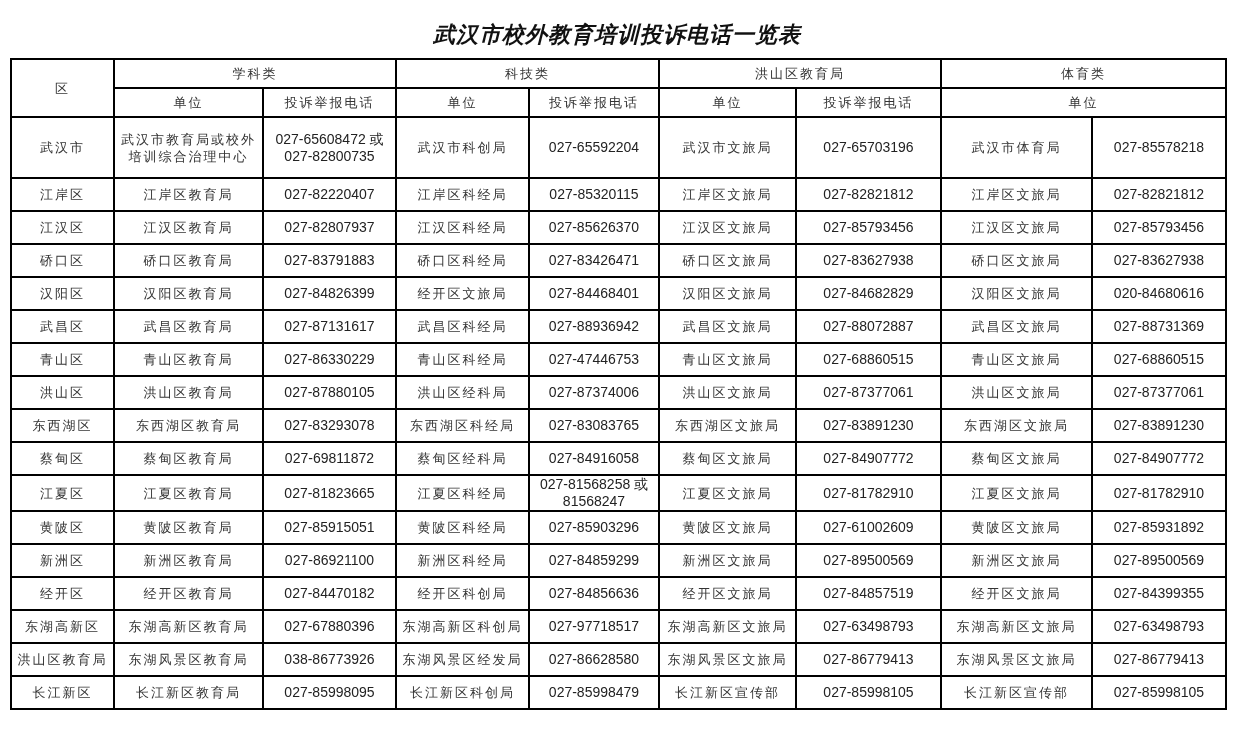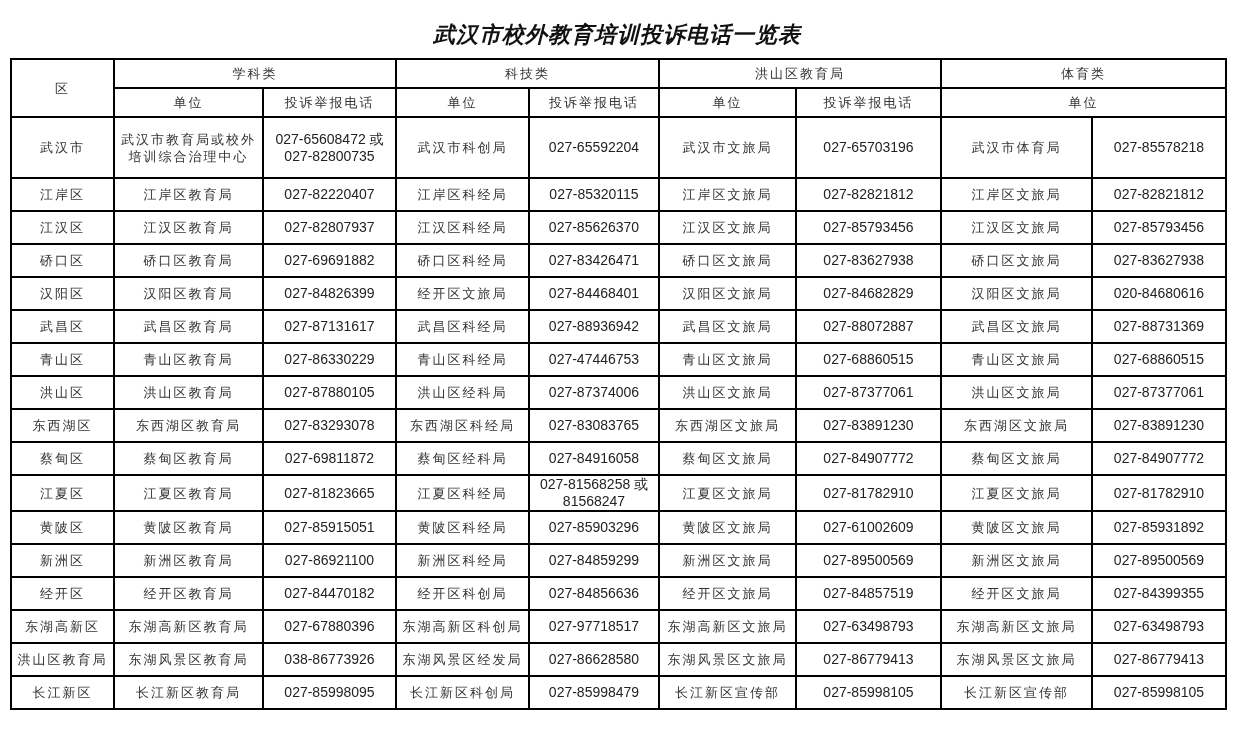--- a/index.html
+++ b/index.html
@@ -81,21 +81,21 @@
         <td class="cjk">江汉区科经局</td>
         <td class="num">027-85626370</td>
         <td class="cjk">江汉区文旅局</td>
         <td class="num">027-85793456</td>
         <td class="cjk">江汉区文旅局</td>
         <td class="num">027-85793456</td>
       </tr>
       <tr class="r">
         <td class="cjk">硚口区</td>
         <td class="cjk">硚口区教育局</td>
-        <td class="num">027-69691882</td>
+        <td class="num">027-83791883</td>
         <td class="cjk">硚口区科经局</td>
         <td class="num">027-83426471</td>
         <td class="cjk">硚口区文旅局</td>
         <td class="num">027-83627938</td>
         <td class="cjk">硚口区文旅局</td>
         <td class="num">027-83627938</td>
       </tr>
       <tr class="r">
         <td class="cjk">汉阳区</td>
         <td class="cjk">汉阳区教育局</td>

